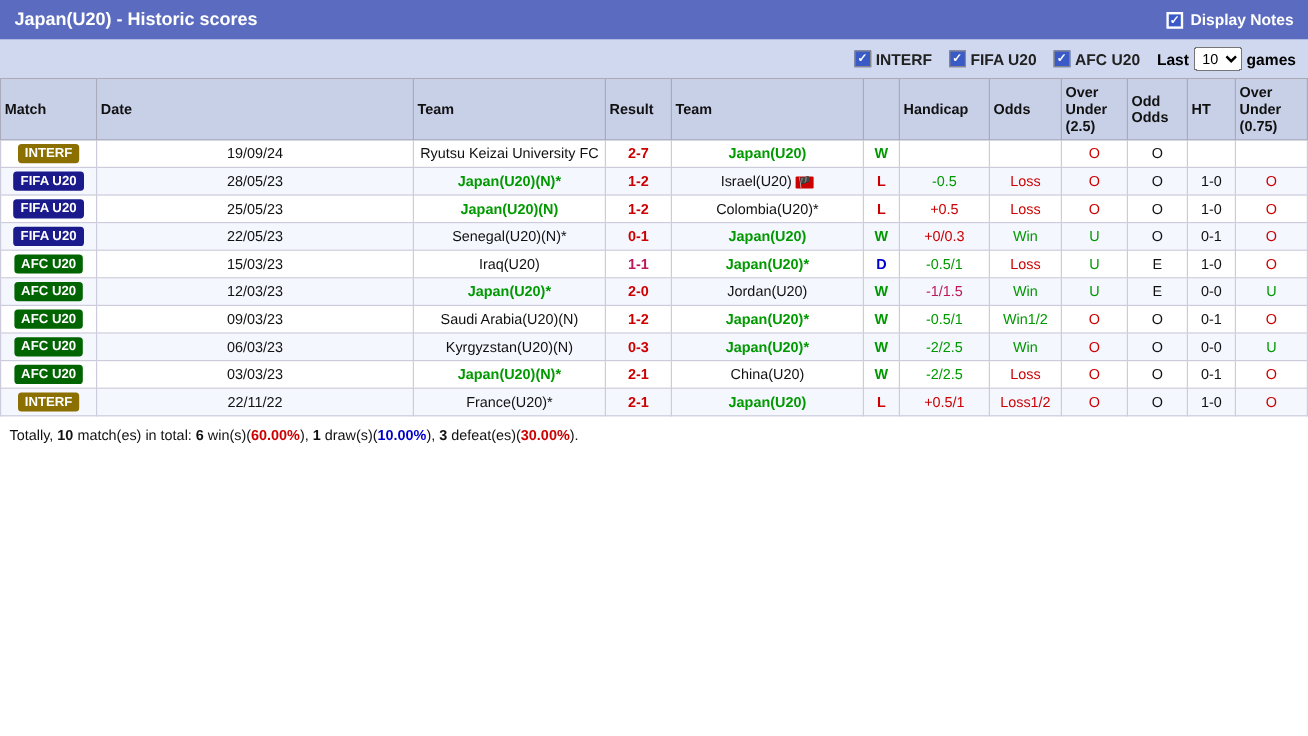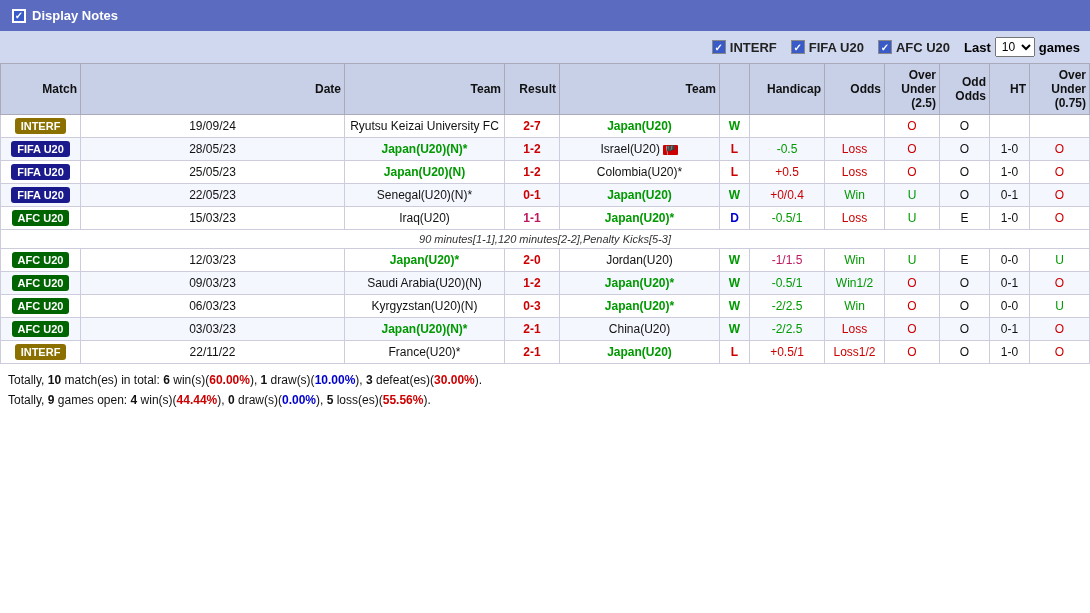--- a/index.html
+++ b/index.html
@@ -55,21 +55,21 @@
     }
 
     table {
       width: 100%;
       border-collapse: collapse;
     }
     th {
       background: #c8d0e8;
       border: 1px solid #aab;
       padding: 4px 3px;
-      text-align: right;
+      text-align: left;
       font-size: 12px;
       font-weight: bold;
       color: #111;
     }
     td {
       border: 1px solid #ccd;
       padding: 3px 4px;
       text-align: center;
       font-size: 12px;
       color: #111;
@@ -106,20 +106,21 @@
       padding: 6px 8px;
       font-size: 12px;
       line-height: 1.7;
       color: #111;
     }
   </style>
 </head>
 <body>
 
 <div class="title-bar">
+  <span>Japan(U20) - Historic scores</span>
   <div class="display-notes">
     <div class="checkbox-blue">✓</div>
     <span>Display Notes</span>
   </div>
 </div>
 
 <div class="filter-bar">
   <div class="filter-item">
     <div class="cb">✓</div>
     <span>INTERF</span>
@@ -204,44 +205,41 @@
     <td>1-0</td>
     <td style="color:#cc0000">O</td>
   </tr>
       <tr>
     <td><span class="badge badge-fifau20">FIFA U20</span></td>
     <td>22/05/23</td>
     <td><span class="">Senegal(U20)(N)*</span></td>
     <td style="color:#cc0000;font-weight:bold">0-1</td>
     <td><span class="team-green">Japan(U20)</span></td>
     <td class="wdl-w">W</td>
-    <td style="color:#cc0000">+0/0.4</td>
+    <td style="color:#cc0000">+0/0.3</td>
     <td style="color:#009900">Win</td>
     <td style="color:#009900">U</td>
     <td>O</td>
     <td>0-1</td>
     <td style="color:#cc0000">O</td>
   </tr>
       <tr>
     <td><span class="badge badge-afcu20">AFC U20</span></td>
     <td>15/03/23</td>
     <td><span class="">Iraq(U20)</span></td>
     <td style="color:#be185d;font-weight:bold">1-1</td>
     <td><span class="team-green">Japan(U20)*</span></td>
     <td class="wdl-d">D</td>
     <td style="color:#009900">-0.5/1</td>
     <td style="color:#cc0000">Loss</td>
     <td style="color:#009900">U</td>
     <td>E</td>
     <td>1-0</td>
     <td style="color:#cc0000">O</td>
   </tr>
-      <tr class="note-row">
-        <td colspan="12" style="text-align:center;color:#333;font-size:11px">90 minutes[1-1],120 minutes[2-2],Penalty Kicks[5-3]</td>
-      </tr>
       <tr>
     <td><span class="badge badge-afcu20">AFC U20</span></td>
     <td>12/03/23</td>
     <td><span class="team-green">Japan(U20)*</span></td>
     <td style="color:#cc0000;font-weight:bold">2-0</td>
     <td><span class="">Jordan(U20)</span></td>
     <td class="wdl-w">W</td>
     <td style="color:#be185d">-1/1.5</td>
     <td style="color:#009900">Win</td>
     <td style="color:#009900">U</td>
@@ -303,14 +301,13 @@
     <td style="color:#cc0000">O</td>
     <td>O</td>
     <td>1-0</td>
     <td style="color:#cc0000">O</td>
   </tr>
     </tbody>
 </table>
 
 <div class="summary-section">
   <div id="summary-line1">Totally, <b>10</b> match(es) in total: <b>6</b> win(s)(<span style="color:#cc0000;font-weight:bold">60.00%</span>), <b>1</b> draw(s)(<span style="color:#0000cc;font-weight:bold">10.00%</span>), <b>3</b> defeat(es)(<span style="color:#cc0000;font-weight:bold">30.00%</span>).</div>
-  <div id="summary-line2">Totally, <b>9</b> games open: <b>4</b> win(s)(<span style="color:#cc0000;font-weight:bold">44.44%</span>), <b>0</b> draw(s)(<span style="color:#0000cc;font-weight:bold">0.00%</span>), <b>5</b> loss(es)(<span style="color:#cc0000;font-weight:bold">55.56%</span>).</div>
 </div>
 
 </body></html>

